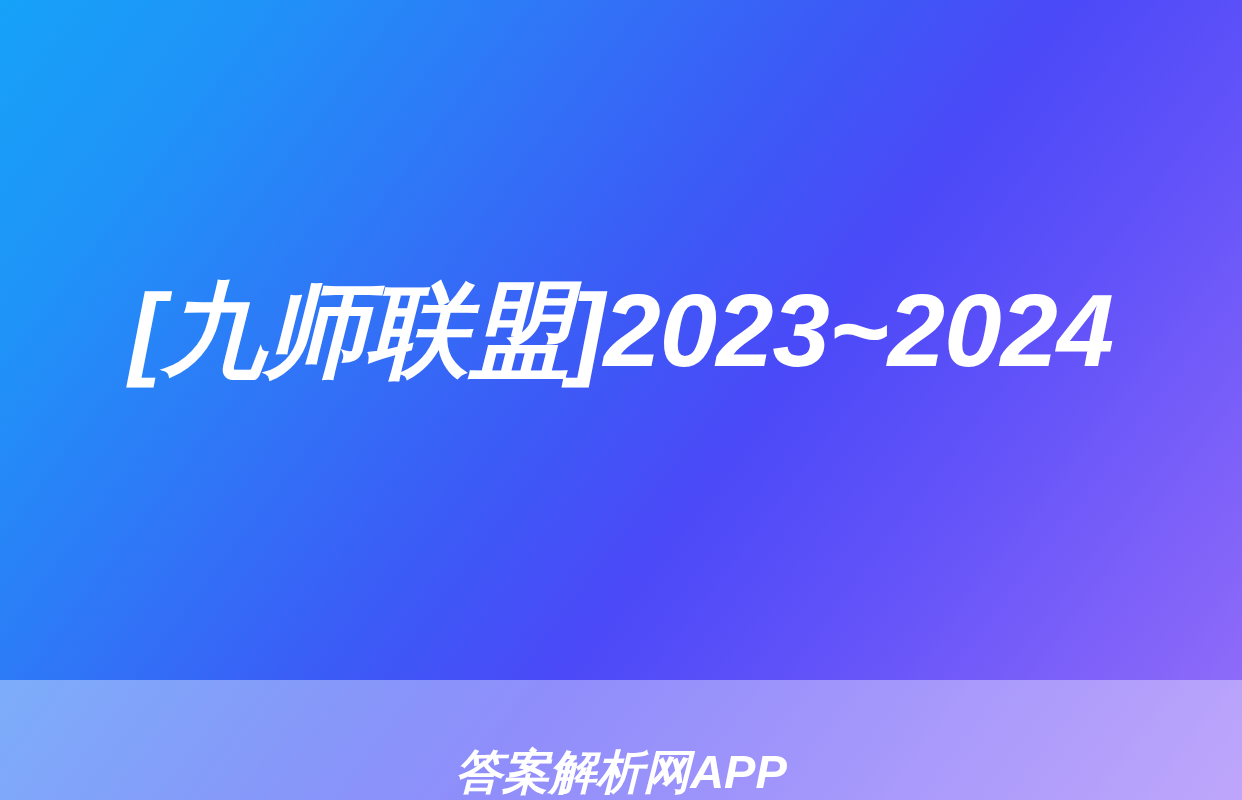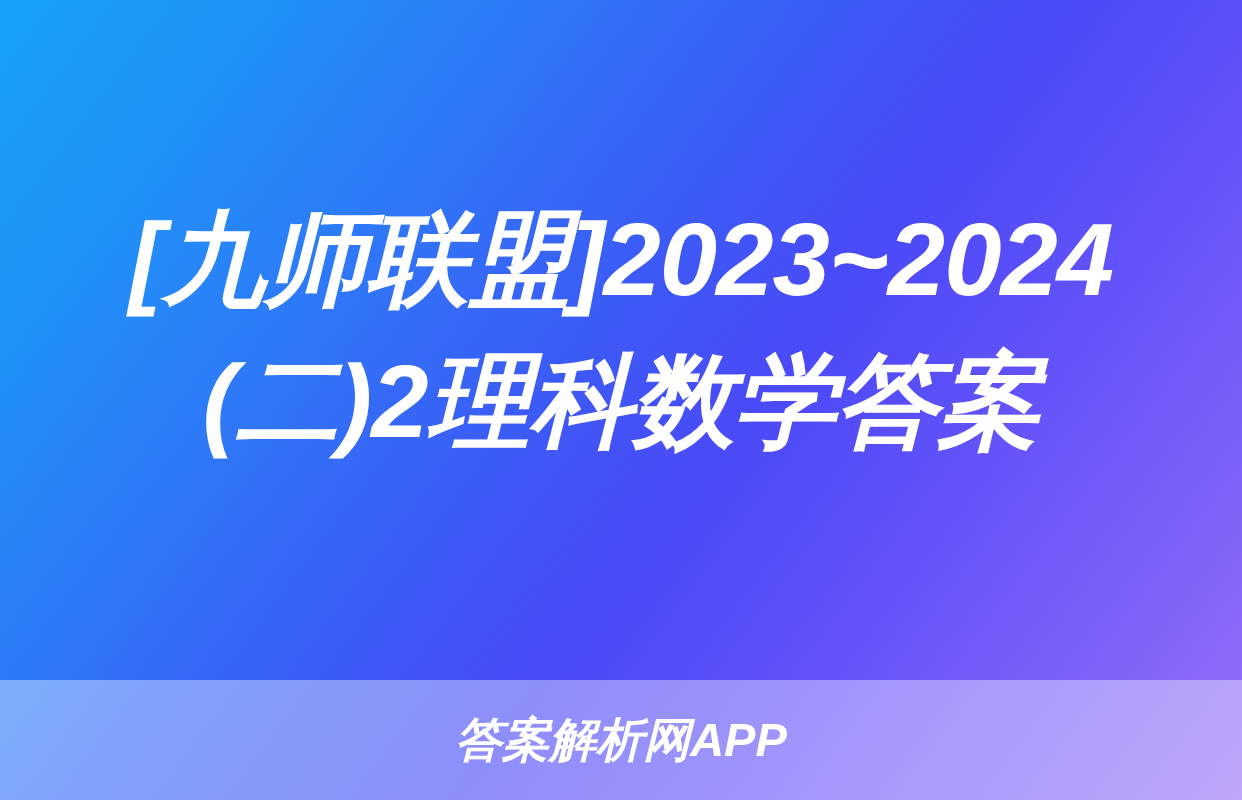--- a/index.html
+++ b/index.html
@@ -64,41 +64,40 @@
 
   
   .footer-band {
     position: absolute;
     left: 0;
     top: 680px;
     width: 1242px;
     height: 120px;
     background: rgba(255, 255, 255, 0.38);
     display: flex;
-    align-items: center;
+    align-items: flex-end;
     justify-content: center;
   }
 
   .footer-text {
     color: #FFFFFF;
     font-weight: 700;
     font-style: italic;
     font-size: 47px;
     line-height: 56px;
     letter-spacing: 0px;
     white-space: nowrap;
   }
 </style>
 </head>
 <body>
 
 <div id="poster">
 
   <div class="title-block">
     <span class="title-line">[九师联盟]2023~2024</span>
-    <span class="title-line">(二)2理科数学答案</span>
   </div>
 
   <div class="footer-band">
     <span class="footer-text">答案解析网APP</span>
   </div>
 
 </div>
 
 </body></html>

